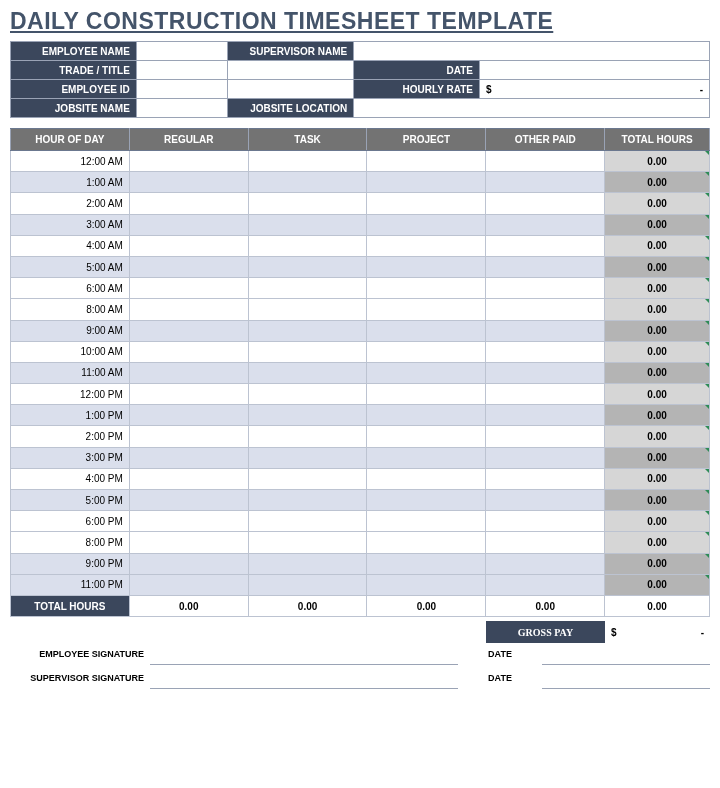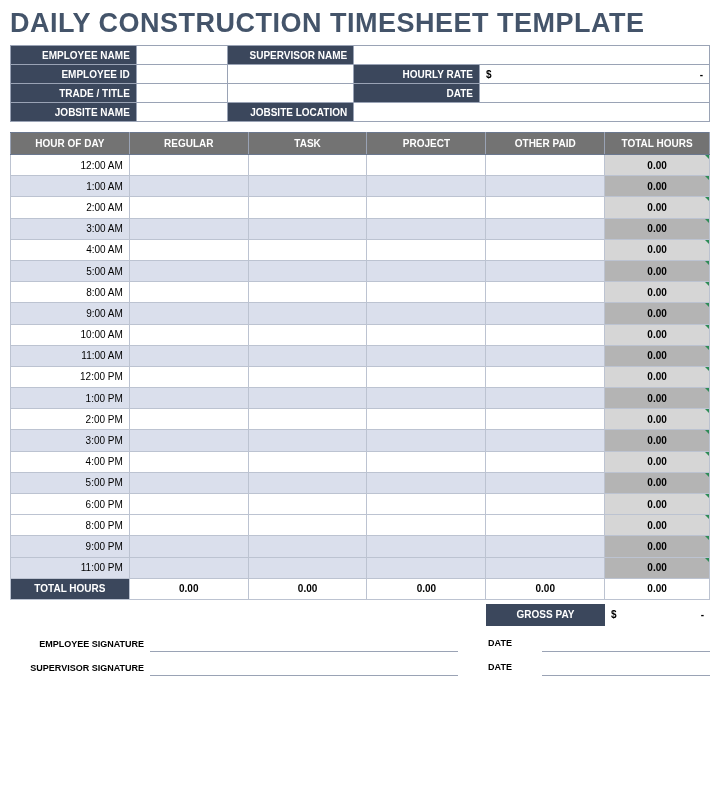--- a/index.html
+++ b/index.html
@@ -1,18 +1,18 @@
 <!DOCTYPE html>
 <html><head>
 <meta charset="utf-8">
 <style>
   * { box-sizing: border-box; margin: 0; padding: 0; }
   body { font-family: Arial, sans-serif; background: #fff; width: 720px; }
   .sheet { padding: 8px 10px; }
-  .title { font-size: 27px; font-weight: bold; color: #44546a; letter-spacing: 0.5px; margin-bottom: 6px; }
+  .title { font-size: 23px; font-weight: bold; color: #44546a; letter-spacing: 0.5px; margin-bottom: 6px; text-decoration: underline; }
   .hdr-table { width: 100%; border-collapse: collapse; margin-bottom: 10px; }
   .hdr-table td { border: 1px solid #9aa3b5; height: 19px; font-size: 10px; vertical-align: middle; }
   .hdr-label { background: #3b475c; color: #fff; font-weight: bold; text-align: right; padding-right: 6px; width: 18%; margin-left: 36px; }
   .hdr-val { background: #fff; padding-left: 4px; }
   .hdr-val.currency { font-weight: bold; text-align: left; padding-left: 6px; position: relative; }
   .hdr-val.currency .dash { position: absolute; right: 6px; }
   .main-table { width: 100%; border-collapse: collapse; }
   .main-table th { background: #737373; color: #fff; font-size: 10px; font-weight: bold; height: 22px; border: 1px solid #6b788f; border-left:1px solid #9aa3b5; border-right:1px solid #9aa3b5; text-align: center; }
   .main-table td { border: 1px solid #bcc3d1; height: 21.2px; font-size: 10px; text-align: center; }
   .main-table th:nth-child(1){width:17%}
@@ -25,58 +25,58 @@
   tr.odd td { background: #fff; }
   tr.even td { background: #dadfec; }
   tr.odd td.tot-cell { background: #d6d6d6; font-weight: bold; }
   tr.even td.tot-cell { background: #b4b4b4; font-weight: bold; }
   td.tot-cell { position: relative; }
   td.tot-cell::after { content:''; position:absolute; top:0; right:0; width:0; height:0; border-top:4px solid #2e8b57; border-left:4px solid transparent; }
   .totals-row td { background: #3b475c !important; color: #fff; font-weight: bold; font-size: 10px; }
   .totals-row td.white { background: #fff !important; color: #000; }
   .gross-row { width:100%; border-collapse: collapse; margin-top:4px;}
   .gross-row td { height:22px; font-size:10px; border:none;}
-  .gross-label { background:#3b475c; color:#fff; font-weight:bold; text-align:center; width:17%; border:1px solid #6b788f;}
+  .gross-label { background:#3b475c; color:#fff; font-weight:bold; text-align:center; width:17%; border:1px solid #6b788f;font-family:Liberation Serif, serif;}
   .gross-val { background:#fff; border:1px solid #bcc3d1; font-weight:bold; padding-left:6px; width:15%; position:relative;}
   .gross-val .dash{position:absolute; right:6px;}
   .gross-spacer{width:68%;}
   .sig-block { margin-top:6px;}
-  .sig-row { display:flex; align-items:center; height:24px;}
+  .sig-row { display:flex; align-items:flex-start; height:24px;}
   .sig-label { font-size:9px; font-weight:bold; text-align:right; width:20%; padding-right:6px; line-height:10px;}
   .sig-line { border-bottom:1px solid #9aa3b5; width:44%; height:16px;}
   .date-label { font-size:9px; font-weight:bold; text-align:center; width:12%; padding-bottom:2px;}
   .date-line { border-bottom:1px solid #9aa3b5; width:24%; height:16px;}
 </style>
 </head>
 <body>
 
 <div class="sheet">
   <div class="title">DAILY CONSTRUCTION TIMESHEET TEMPLATE</div>
 
   <table class="hdr-table">
     <tbody>
         <tr>
       <td class="hdr-label">EMPLOYEE NAME</td>
       <td class="hdr-val" colspan="2"></td>
       <td class="hdr-label">SUPERVISOR NAME</td>
       <td class="hdr-val" colspan="2"></td>
     </tr>
     <tr>
+      <td class="hdr-label">TRADE / TITLE</td>
+      <td class="hdr-val" colspan="2"></td>
+      <td class="hdr-val"></td>
+      <td class="hdr-label">DATE</td>
+      <td class="hdr-val"></td>
+    </tr>
+    <tr>
       <td class="hdr-label">EMPLOYEE ID</td>
       <td class="hdr-val" colspan="2"></td>
       <td class="hdr-val"></td>
       <td class="hdr-label">HOURLY RATE</td>
       <td class="hdr-val currency"><span>$</span><span class="dash">-</span></td>
-    </tr>
-    <tr>
-      <td class="hdr-label">TRADE / TITLE</td>
-      <td class="hdr-val" colspan="2"></td>
-      <td class="hdr-val"></td>
-      <td class="hdr-label">DATE</td>
-      <td class="hdr-val"></td>
     </tr>
     <tr>
       <td class="hdr-label">JOBSITE NAME</td>
       <td class="hdr-val" colspan="2"></td>
       <td class="hdr-label">JOBSITE LOCATION</td>
       <td class="hdr-val" colspan="2"></td>
     </tr>
   </tbody>
     </table>
 
@@ -127,20 +127,28 @@
         <tr class="odd">
           <td class="hour">4:00 AM</td>
           <td></td>
           <td></td>
           <td></td>
           <td></td>
           <td class="tot-cell">0.00</td>
         </tr>
         <tr class="even">
           <td class="hour">5:00 AM</td>
+          <td></td>
+          <td></td>
+          <td></td>
+          <td></td>
+          <td class="tot-cell">0.00</td>
+        </tr>
+        <tr class="odd">
+          <td class="hour">6:00 AM</td>
           <td></td>
           <td></td>
           <td></td>
           <td></td>
           <td class="tot-cell">0.00</td>
         </tr>
         <tr class="odd">
           <td class="hour">8:00 AM</td>
           <td></td>
           <td></td>

